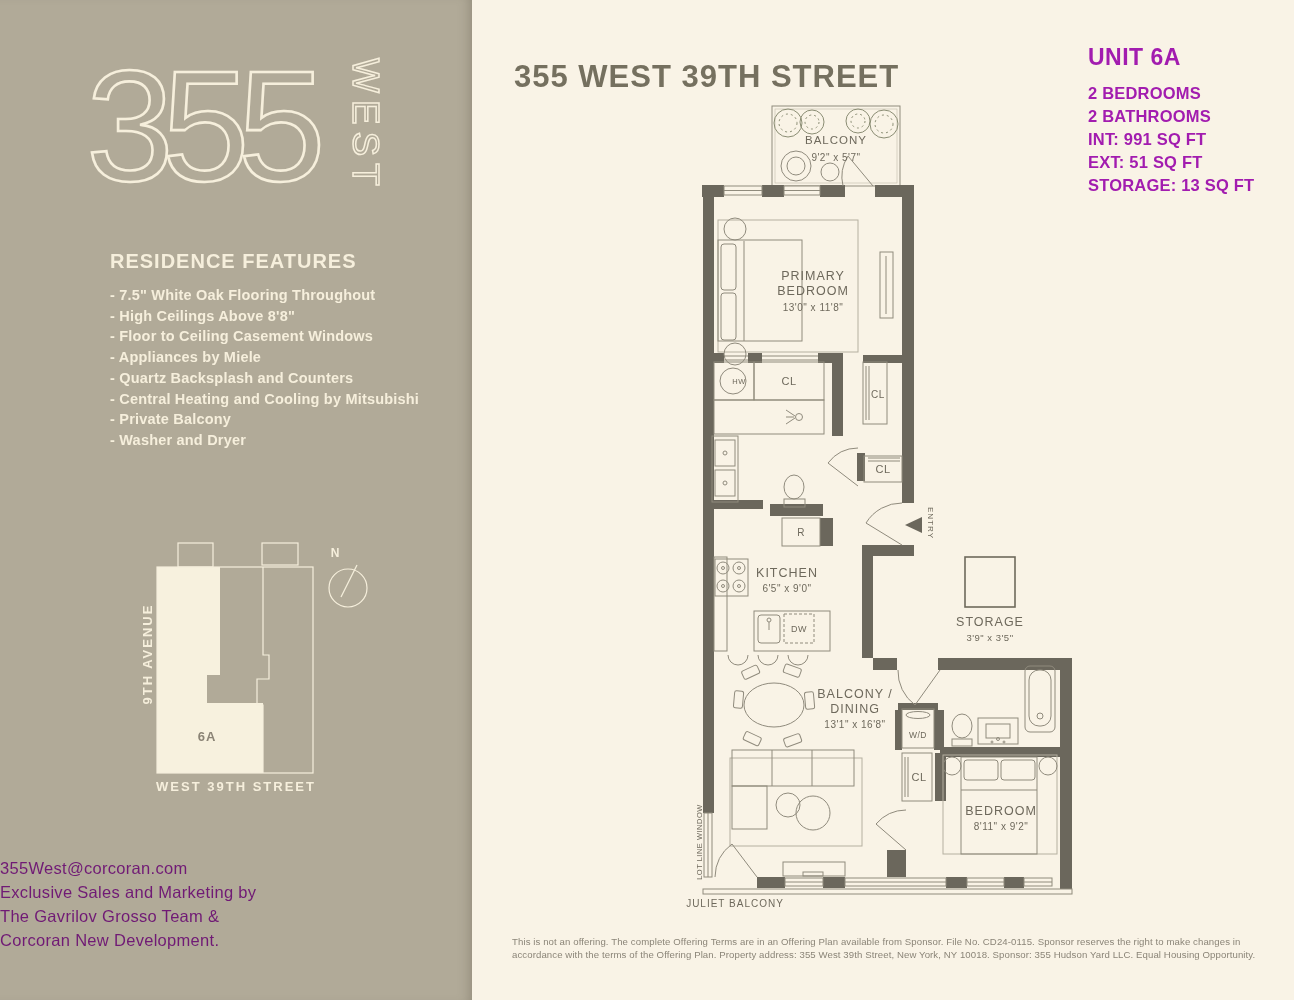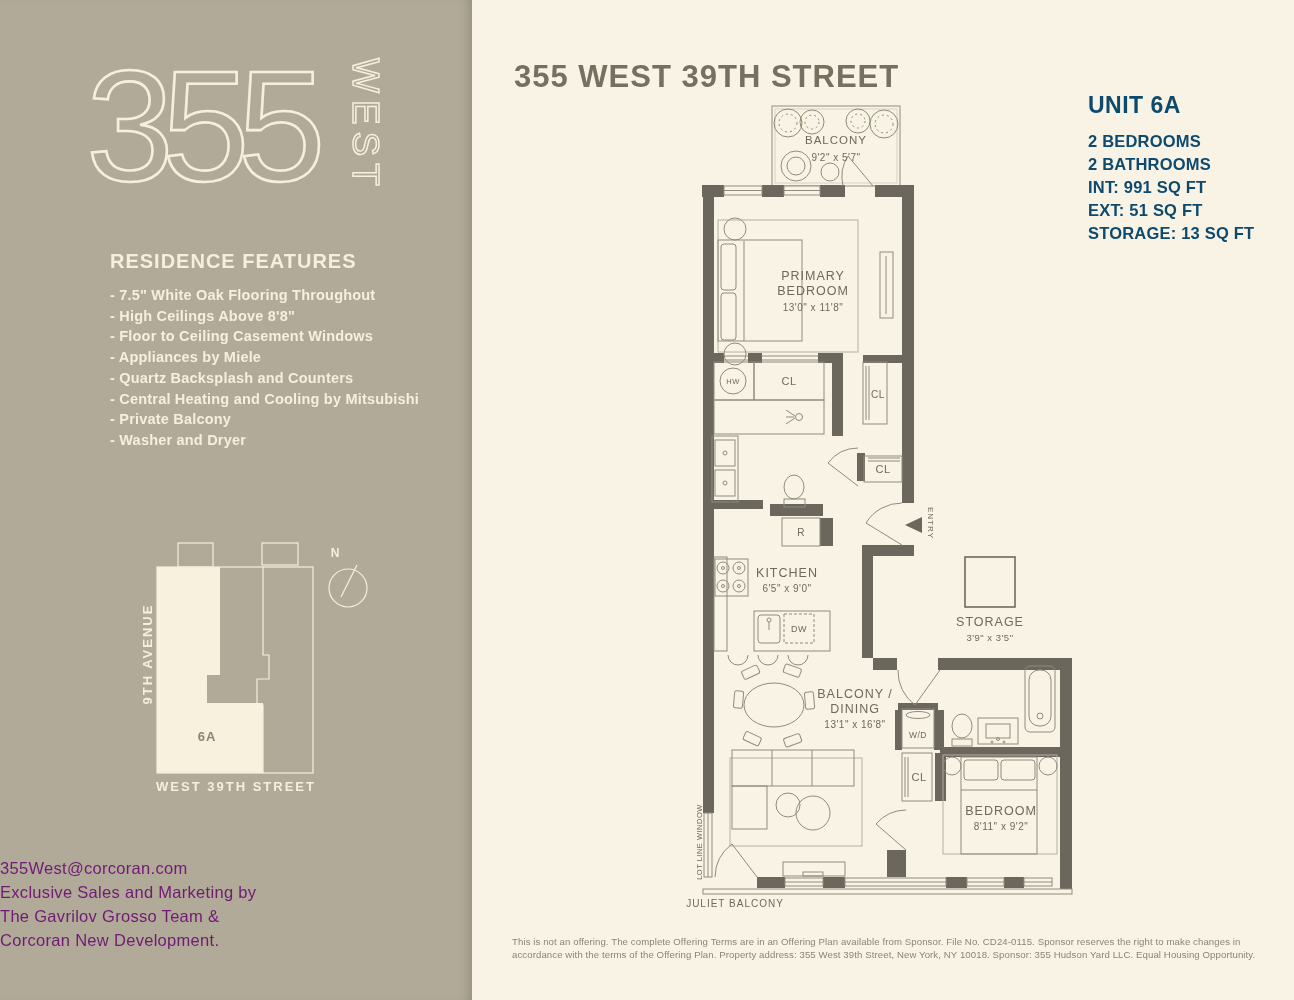--- a/index.html
+++ b/index.html
@@ -39,21 +39,21 @@
   .kp-north { left:192px; top:11px; width:16px; font-size:12px; letter-spacing:0; }
   .contact {
     position:absolute; left:0; top:856px; width:472px; text-align:left;
     color:#701a75; font-size:16.5px; line-height:24px; font-weight:400; letter-spacing:.3px;
   }
   
   .main-title {
     position:absolute; left:514px; top:38px;
     font-size:31px; font-weight:700; letter-spacing:1px; color:#75705f;
   }
-  .unit-info { position:absolute; left:1088px; top:44px; color:#0c4a6e;margin-top:48px; }
+  .unit-info { position:absolute; left:1088px; top:44px; color:#a21caf; }
   .unit-name { font-size:23px; font-weight:700; letter-spacing:.5px; margin-bottom:11px; }
   .unit-spec { font-size:16.5px; font-weight:700; line-height:23px; letter-spacing:.2px; }
   
   .floorplan { position:absolute; left:690px; top:98px; width:390px; height:815px; }
   .floorplan svg { position:absolute; left:0; top:0; }
   .fp-label {
     position:absolute; transform:translate(-50%,-50%);
     color:#6e695c; white-space:nowrap; text-align:center; letter-spacing:.5px;
   }
   .fp-room { font-size:12.5px; letter-spacing:1px; }
@@ -336,21 +336,21 @@
       </g>
     </svg>
 
     <div class="fp-label fp-small" style="left:146px; top:42px; font-size:11.5px; letter-spacing:1px;">BALCONY</div>
     <div class="fp-label fp-dims" style="left:146px; top:59px;">9'2" x 5'7"</div>
 
     <div class="fp-label fp-room" style="left:123px; top:178px;">PRIMARY</div>
     <div class="fp-label fp-room" style="left:123px; top:193px;">BEDROOM</div>
     <div class="fp-label fp-dims" style="left:123px; top:209px;">13'0" x 11'8"</div>
 
-    <div class="fp-label fp-tiny" style="left:43px; top:283px; font-size:7.5px;">HW</div>
+    <div class="fp-label fp-tiny" style="left:43px; top:283px; font-size:7.5px;padding-left:12px;">HW</div>
     <div class="fp-label fp-small" style="left:99px; top:283px;">CL</div>
     <div class="fp-label" style="left:188px; top:296px; font-size:10px;">CL</div>
     <div class="fp-label fp-small" style="left:193px; top:371px;">CL</div>
     <div class="fp-label" style="left:111px; top:434px; font-size:10px;">R</div>
     <div class="fp-label fp-vert fp-tiny" style="left:240px; top:425px; letter-spacing:1px;">ENTRY</div>
 
     <div class="fp-label fp-room" style="left:300px; top:524px;">STORAGE</div>
     <div class="fp-label" style="left:300px; top:539px; font-size:9.5px;">3'9" x 3'5"</div>
 
     <div class="fp-label fp-room" style="left:97px; top:475px;">KITCHEN</div>

